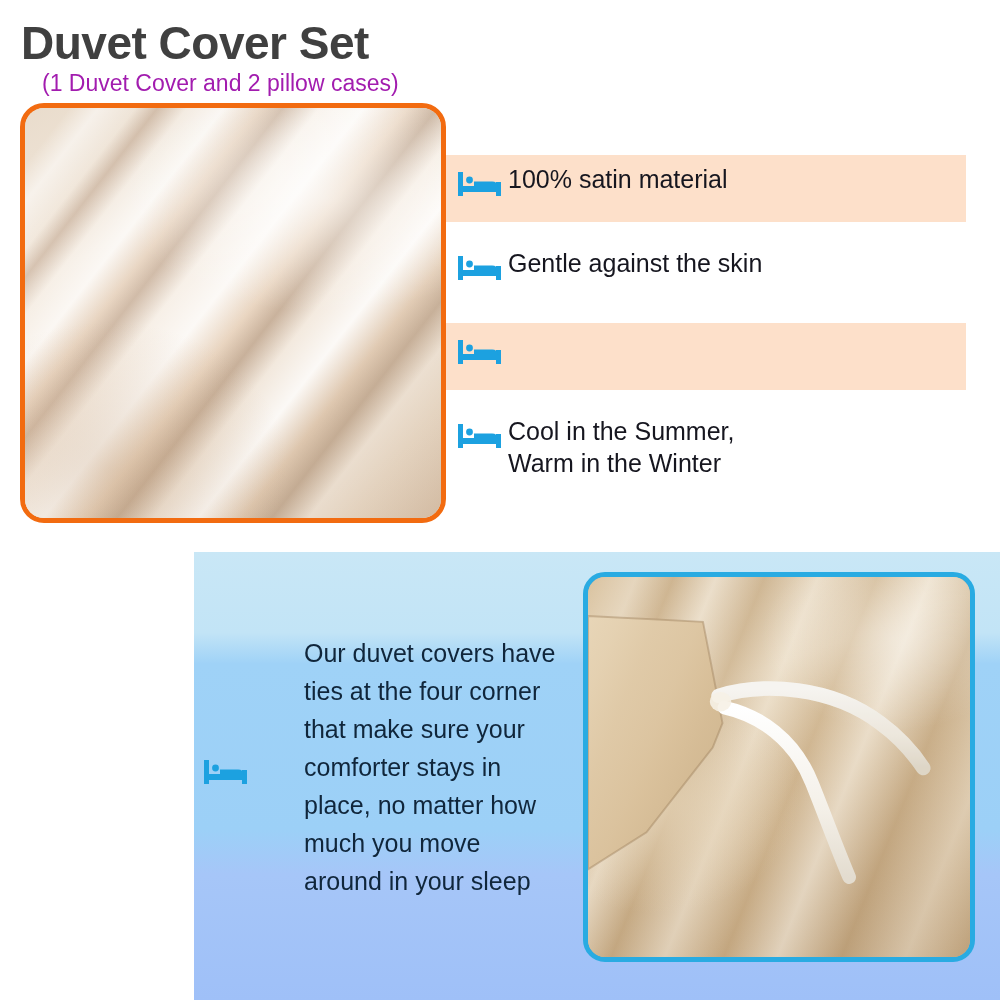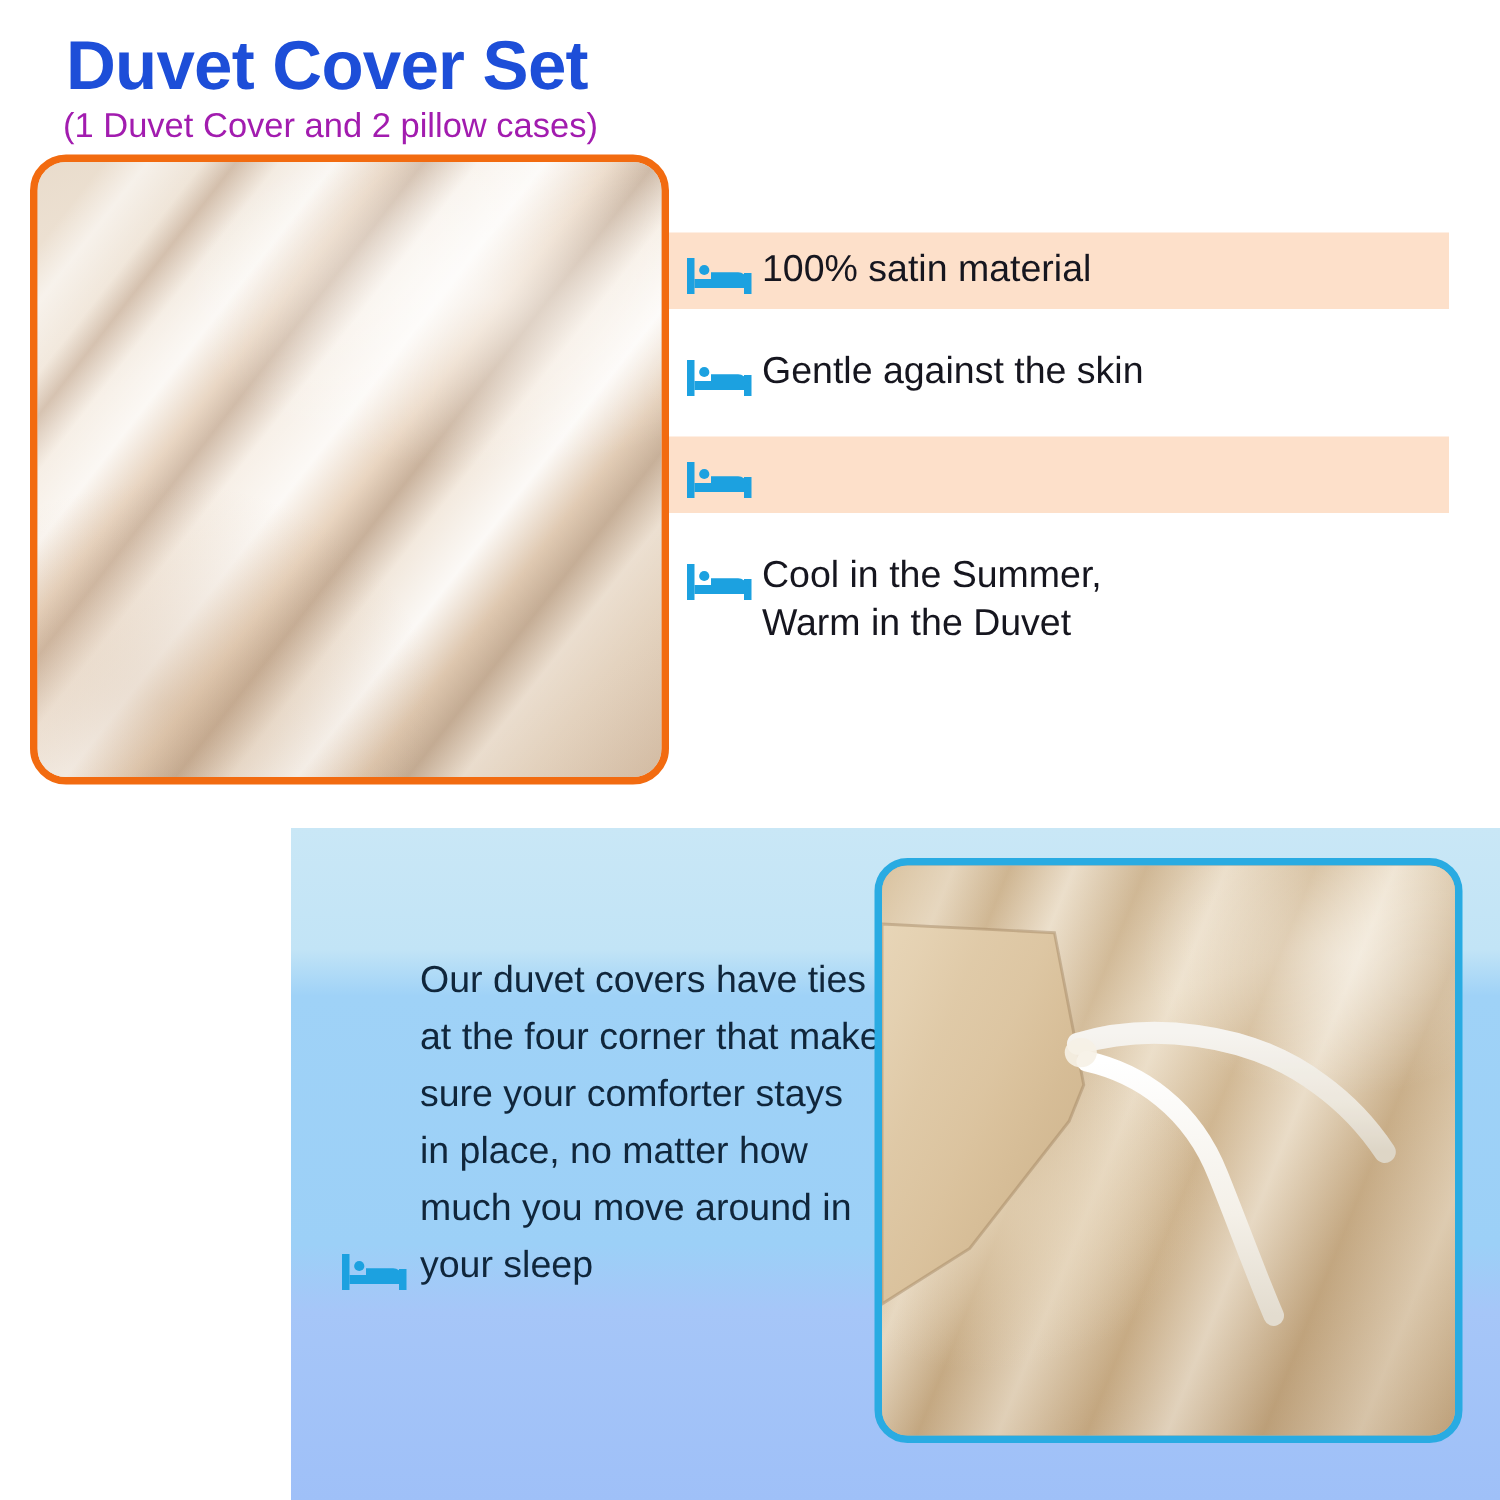--- a/index.html
+++ b/index.html
@@ -7,23 +7,23 @@
   body {
     position:relative;
     background:#ffffff;
     font-family:"Liberation Sans", sans-serif;
     overflow:hidden;
   }
 
   
   #header { position:absolute; left:0; top:0; width:470px; height:100px; }
   #title {
-    position:absolute; left:44px; top:16px;
+    position:absolute; left:21px; top:16px;
     font-size:46px; font-weight:bold; letter-spacing:-0.5px;
-    color:#1d4ed8; white-space:nowrap;
+    color:#404040; white-space:nowrap;
     font-family:"Liberation Sans", sans-serif;
   }
   #subtitle {
     position:absolute; left:42px; top:70px;
     font-size:23px; color:#a21caf; white-space:nowrap;
   }
 
   
   #satin-frame {
     position:absolute; left:20px; top:103px; width:426px; height:420px;
@@ -61,21 +61,21 @@
     background:
       radial-gradient(ellipse 70% 40% at 72% 22%, rgba(255,255,255,0.50), rgba(255,255,255,0) 70%),
       radial-gradient(ellipse 60% 50% at 20% 88%, rgba(196,162,128,0.32), rgba(255,255,255,0) 72%);
   }
 
   
   #features { position:absolute; left:446px; top:155px; width:520px; }
   .feature-row {
     position:relative;
     display:flex; align-items:flex-start;
-    padding:8px 0 8px 12px;
+    padding:8px 0 24px 12px;
     margin-bottom:17px;
     min-height:48px;
   }
   .feature-row.highlight { background:#FDE0CA; }
   .bed-icon { flex:0 0 auto; width:44px; height:30px; margin-top:5px; }
   .feature-text {
     font-size:25px; color:#16161F; line-height:1.28;
     margin-left:6px; white-space:pre-line;
   }
 
@@ -84,22 +84,22 @@
     position:absolute; left:194px; top:552px; width:806px; height:448px;
     background:linear-gradient(180deg,
       #C9E7F6 0%,
       #C2E4F6 18%,
       #9FD2F7 25%,
       #9CD0F7 62%,
       #A6C6F8 72%,
       #9FC0F8 100%);
   }
   #blue-text-block {
-    position:absolute; left:34px; top:82px; width:360px;
-    display:flex; align-items:flex-end;
+    position:absolute; left:10px; top:82px; width:360px;
+    display:flex; align-items:center;gap:48px;
   }
   #blue-text-block .bed-icon { margin-top:8px; }
   #blue-paragraph {
     font-size:25px; color:#10263B; line-height:1.52;
     margin-left:8px;
   }
 
   
   #tie-frame {
     position:absolute; left:583px; top:572px; width:392px; height:390px;
@@ -186,21 +186,21 @@
     <span class="bed-icon">
       <svg viewBox="0 0 44 30" width="44" height="30" xmlns="http://www.w3.org/2000/svg">
         <rect x="0" y="4" width="5" height="24" fill="#1CA1E0"></rect>
         <rect x="38" y="14" width="5" height="14" fill="#1CA1E0"></rect>
         <circle cx="11.5" cy="12" r="3.4" fill="#1CA1E0"></circle>
         <path d="M5 18 h34 a2 2 0 0 1 2 2 v4 h-36 z" fill="#1CA1E0"></path>
         <path d="M16 13.5 h18 a6 6 0 0 1 6 5 h-24 z" fill="#1CA1E0"></path>
       </svg>
     </span>
     <span class="feature-text">Cool in the Summer,
-Warm in the Duvet</span>
+Warm in the Winter</span>
   </div>
 
 </div>
 
 <div id="blue-panel">
 
   <div id="blue-text-block">
     <span class="bed-icon">
       <svg viewBox="0 0 44 30" width="44" height="30" xmlns="http://www.w3.org/2000/svg">
         <rect x="0" y="4" width="5" height="24" fill="#1CA1E0"></rect>

